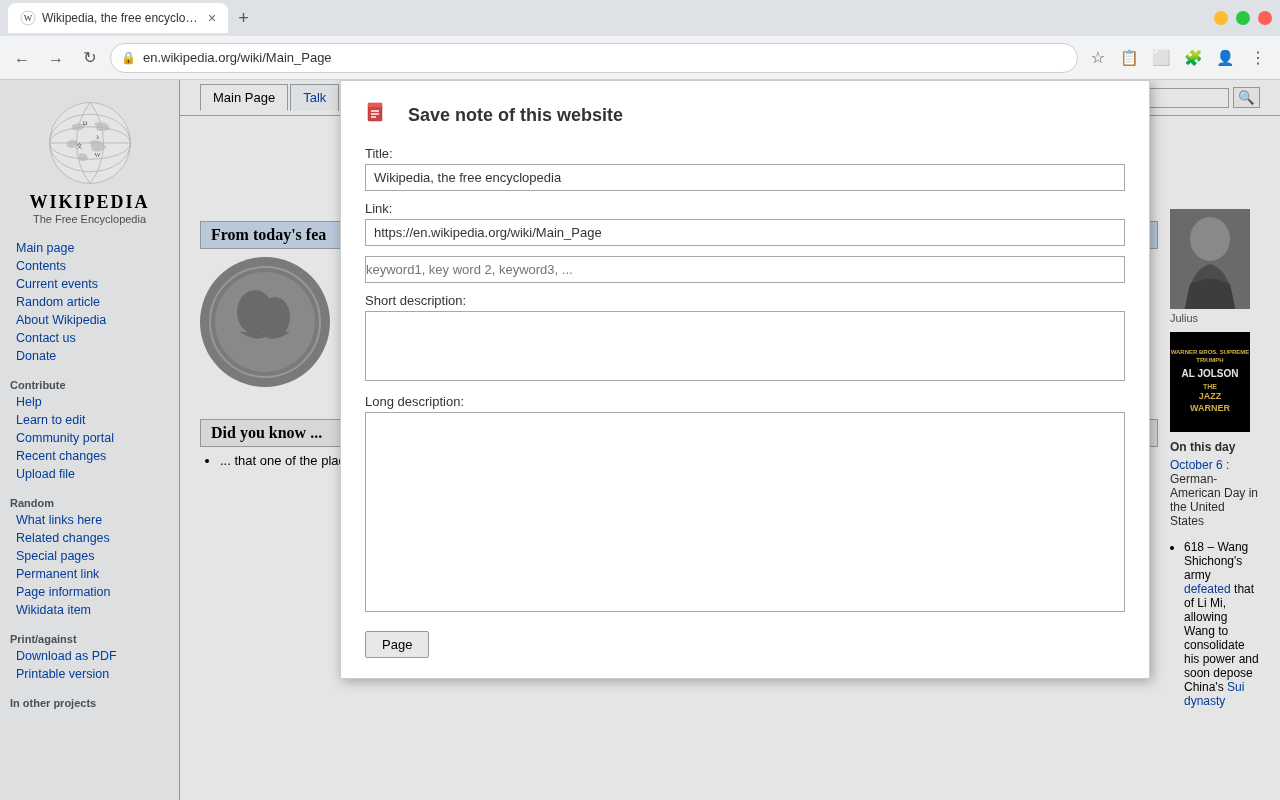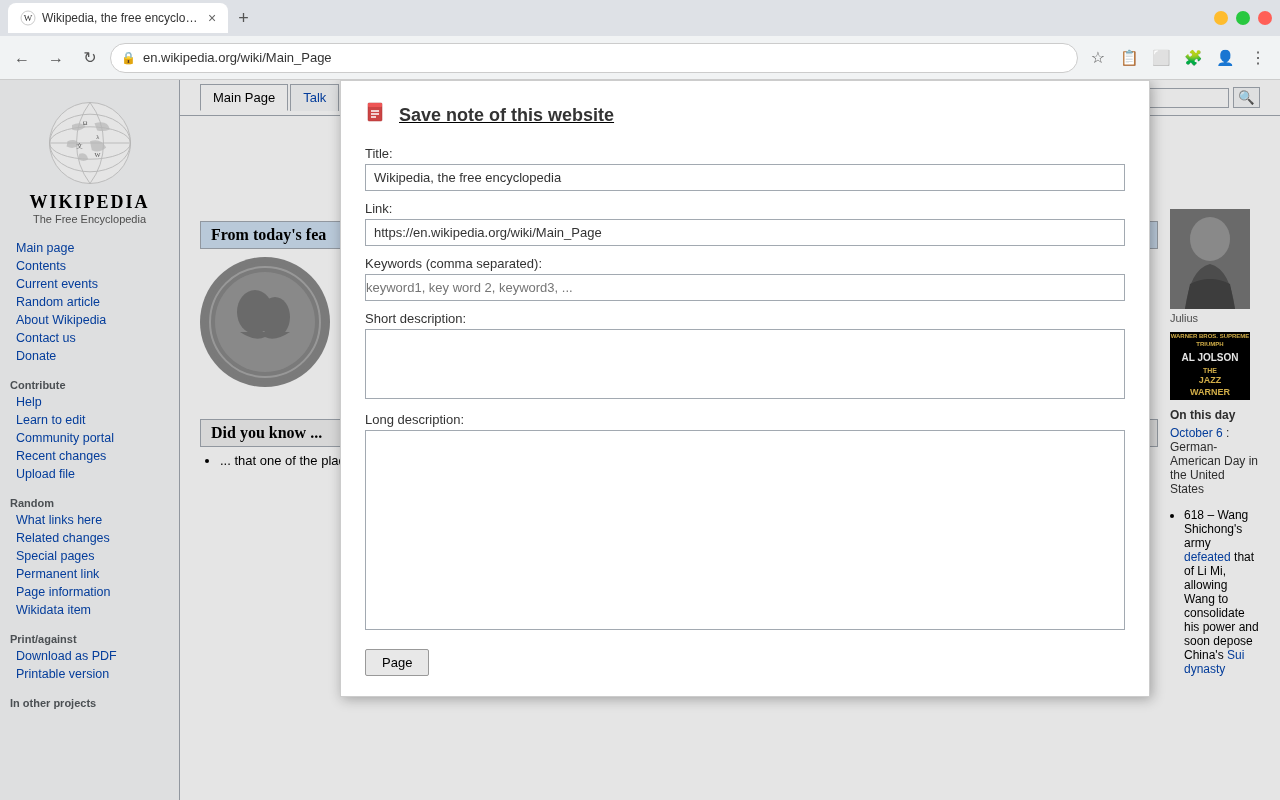--- a/index.html
+++ b/index.html
@@ -230,23 +230,22 @@
       background: #fff;
       border: 1px solid #ccc;
       box-shadow: 2px 2px 12px rgba(0,0,0,0.3);
       padding: 20px 24px;
       z-index: 200;
       font-size: 13px;
     }
     .popup-header {
       display: flex;
       align-items: center;
-      gap: 10px;
+      gap: 19px;
       margin-bottom: 16px;
-      text-decoration: underline;
     }
     .popup-icon {
       font-size: 20px;
       color: #c44;
     }
     .popup-title {
       font-size: 18px;
       font-weight: bold;
       color: #333;
     }
@@ -492,21 +491,21 @@
 
               <ellipse cx="40" cy="30" rx="20" ry="22" fill="#999"></ellipse>
 
               <path d="M15 100 Q20 60 40 55 Q60 60 65 100Z" fill="#555"></path>
 
               <path d="M20 75 Q40 65 60 75 L65 100 L15 100Z" fill="#444"></path>
             </svg>
           </div>
           <div class="right-sidebar-caption" style="font-size:11px;color:#555;margin:3px 0 8px;">Julius</div>
 
-          <div style="width:80px;height:68px;background:#000;display:flex;flex-direction:column;align-items:center;justify-content:center;padding:0;">
+          <div style="width:80px;height:100px;background:#000;display:flex;flex-direction:column;align-items:center;justify-content:center;padding:0;">
             <div style="color:#e8c050;font-size:6px;font-weight:bold;text-align:center;line-height:1.3;">
               <div>WARNER BROS. SUPREME TRIUMPH</div>
               <div style="font-size:10px;color:#fff;margin:2px 0;">AL JOLSON</div>
               <div style="color:#e8c050;font-size:7px;">THE</div>
               <div style="color:#e8c050;font-size:9px;font-weight:bold;">JAZZ</div>
               <div style="color:#e8c050;font-size:9px;font-weight:bold;">WARNER</div>
             </div>
           </div>
 
           <div style="margin-top:8px;">
@@ -552,21 +551,20 @@
       <label>Title:</label>
       <input type="text" value="Wikipedia, the free encyclopedia" style="width: 100%; border: 1px solid rgb(162, 169, 177); padding: 5px 8px; font-size: 13px;">
     </div>
 
     <div class="popup-field">
       <label>Link:</label>
       <input type="text" value="https://en.wikipedia.org/wiki/Main_Page" style="width: 100%; border: 1px solid rgb(162, 169, 177); padding: 5px 8px; font-size: 13px; color: rgb(51, 51, 51);">
     </div>
 
     <div class="popup-field">
-      <label>Keywords (comma separated):</label>
       <input type="text" style="width: 100%; border: 1px solid rgb(162, 169, 177); padding: 5px 0; font-size: 13px; color: rgb(170, 170, 170);" placeholder="keyword1, key word 2, keyword3, ...">
     </div>
 
     <div class="popup-field">
       <label>Short description:</label>
       <textarea rows="3" style="width: 100%; border: 1px solid rgb(162, 169, 177); padding: 5px 8px; font-size: 13px; height: 70px;"></textarea>
     </div>
 
     <div class="popup-field">
       <label>Long description:</label>

